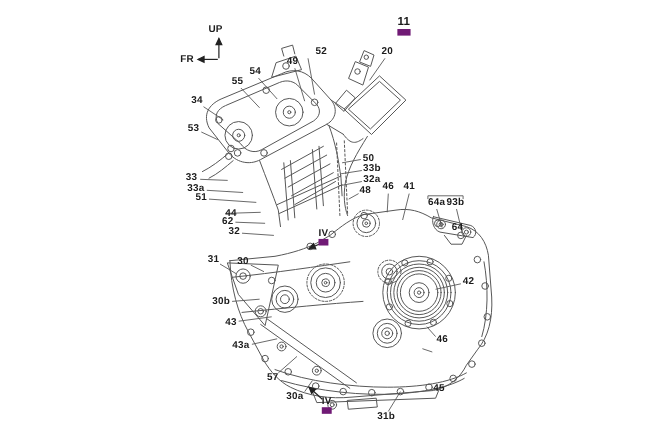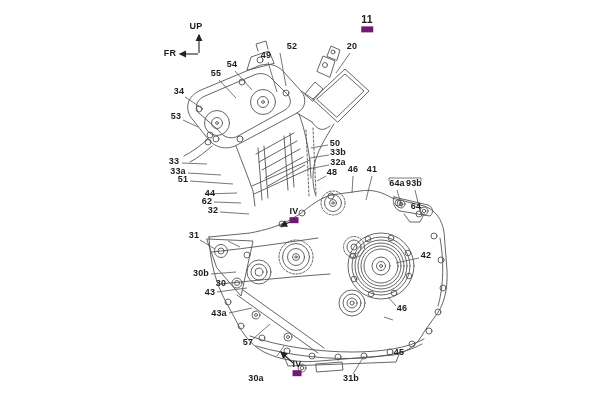--- a/index.html
+++ b/index.html
@@ -223,26 +223,26 @@
       <span class="ref-label" style="left: 335px; top: 144px;">50</span>
       <span class="ref-label" style="left: 338px; top: 153px;">33b</span>
       <span class="ref-label" style="left: 338px; top: 163px;">32a</span>
       <span class="ref-label" style="left: 332px; top: 173px;">48</span>
       <span class="ref-label" style="left: 353px; top: 170px;">46</span>
       <span class="ref-label" style="left: 372px; top: 170px;">41</span>
       <span class="ref-label" style="left: 416px; top: 171px; margin-top: 36px;">64</span>
       <span class="ref-label" style="left: 397px; top: 184px; text-align: center;">64a</span>
       <span class="ref-label" style="left: 414px; top: 184px;">93b</span>
       <span class="ref-label" style="left: 194px; top: 236px;">31</span>
-      <span class="ref-label" style="left: 221px; top: 238px; margin-top: 46px;">30</span>
+      <span class="ref-label" style="left: 221px; top: 238px;">30</span>
       <span class="ref-label" style="left: 201px; top: 274px;">30b</span>
       <span class="ref-label" style="left: 210px; top: 293px;">43</span>
       <span class="ref-label" style="left: 219px; top: 314px;">43a</span>
       <span class="ref-label" style="left: 248px; top: 343px;">57</span>
-      <span class="ref-label" style="left: 256px; top: 361px; margin-top: 18px;">30a</span>
+      <span class="ref-label" style="left: 268px; top: 361px;">30a</span>
       <span class="ref-label u" style="left: 297px; top: 369px;">IV</span>
       <span class="ref-label" style="left: 351px; top: 379px;">31b</span>
       <span class="ref-label" style="left: 426px; top: 256px;">42</span>
       <span class="ref-label" style="left: 402px; top: 309px;">46</span>
       <span class="ref-label" style="left: 399px; top: 321px; margin-top: 32px;">45</span>
       <span class="ref-label u" style="left: 294px; top: 216px;">IV</span>
     </div>
 </div>
 
 </body></html>

